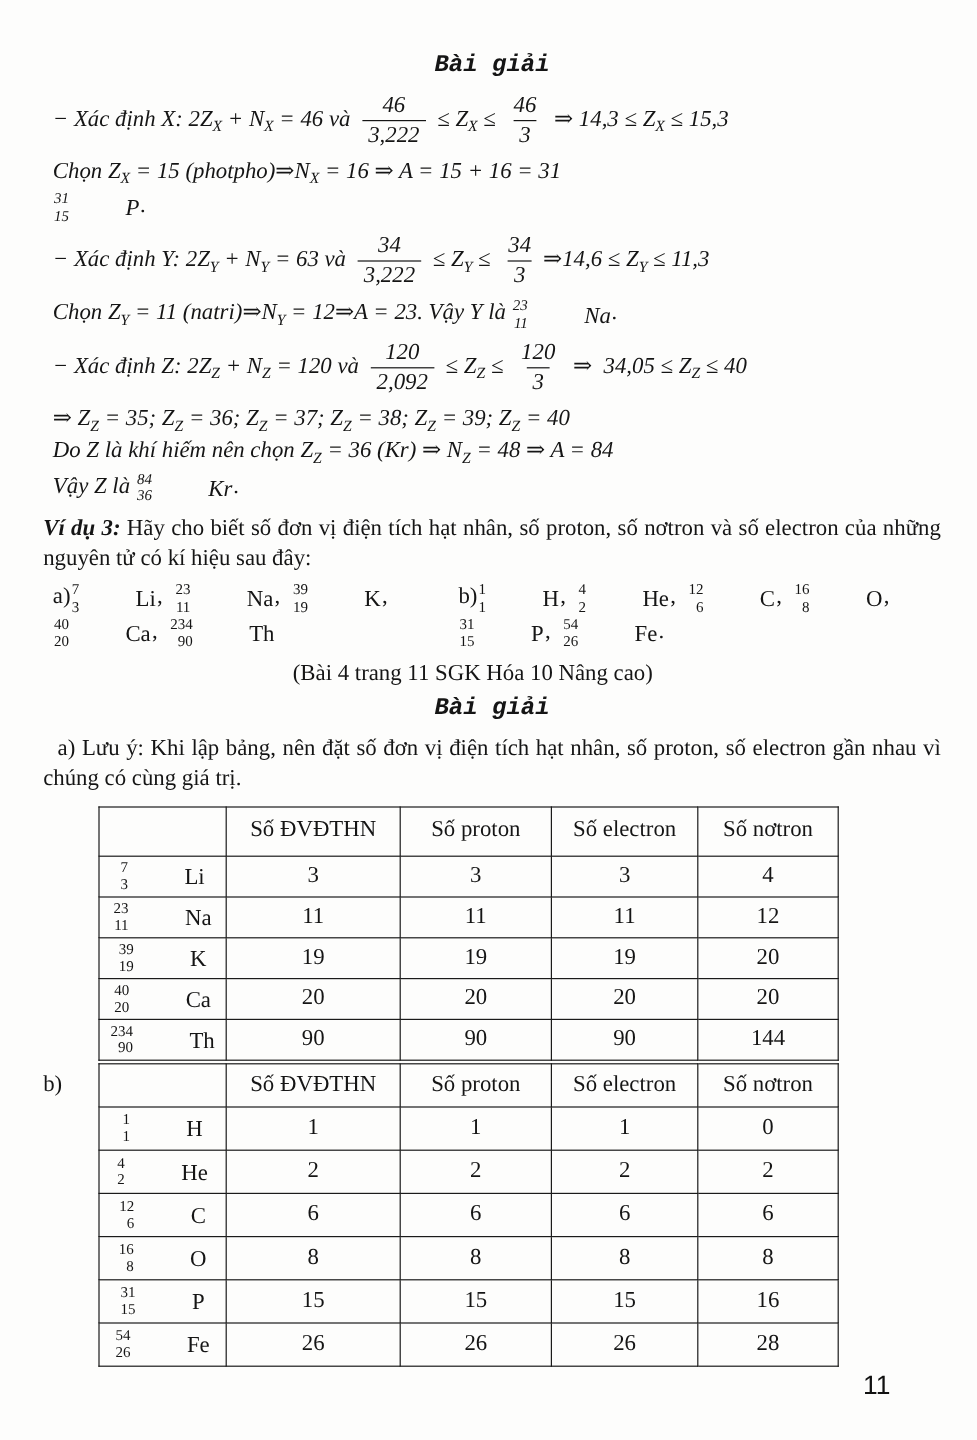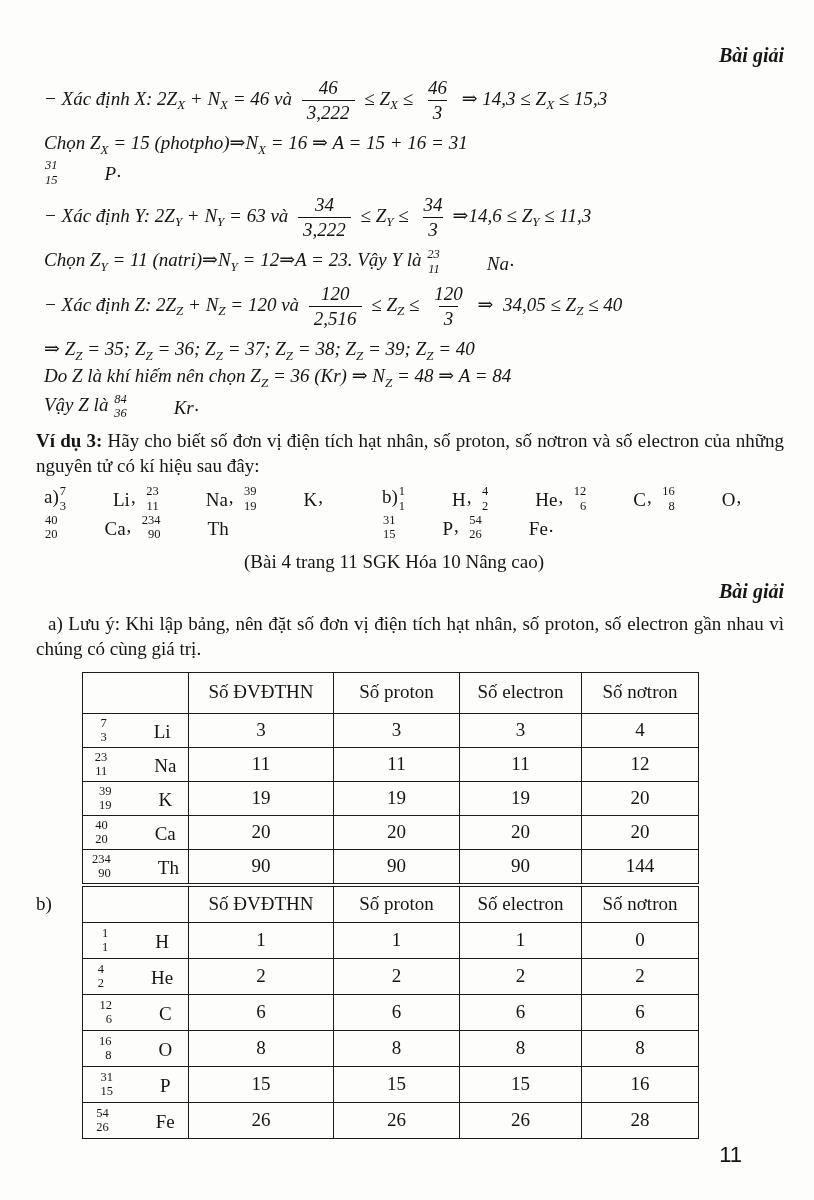--- a/index.html
+++ b/index.html
@@ -4,27 +4,27 @@
 <style>
   html,body{margin:0;padding:0;}
   body{
     width:814px;height:1200px;overflow:hidden;
     background:#fdfdfc;color:#151515;
     font-family:"Liberation Serif","DejaVu Serif",serif;
     position:relative;
   }
   .content{padding:42px 30px 0 36px;font-size:19px;line-height:1.3;}
   .center-title{
-    text-align:right;font-style:italic;font-weight:bold;
-    font-size:20px;margin:0 0 8px 0;
+    text-align:center;font-style:italic;font-weight:bold;
+    font-size:20px;margin:0 0 8px 0;font-family:Liberation Mono, monospace;
   }
   .math-line{margin:3px 0 3px 8px;white-space:nowrap;font-style:italic;}
   .math-line.tall{margin:6px 0 6px 8px;}
   .run{white-space:pre-wrap;}
-  .bi{font-weight:bold;}
+  .bi{font-weight:bold;font-style:italic;}
   .subsc{font-size:13px;vertical-align:sub;line-height:0;}
   .frac{
     display:inline-flex;flex-direction:column;align-items:center;
     vertical-align:middle;margin:0 5px;line-height:1.25;
   }
   .frac .num{padding:0 5px;}
   .frac .den{padding:0 5px;border-top:1.7px solid #151515;}
   .nuc{display:inline-flex;align-items:flex-end;vertical-align:middle;margin:0 1px;gap:46px;}
   .nuc .stack{
     display:inline-flex;flex-direction:column;align-items:flex-end;
@@ -88,21 +88,21 @@
       </span><span class="run">⇒14,6 ≤ Z</span><span class="subsc">Y</span><span class="run"> ≤ 11,3</span></div>
   <div class="math-line"><span class="run">Chọn Z</span><span class="subsc">Y</span><span class="run"> = 11 (natri)⇒N</span><span class="subsc">Y</span><span class="run"> = 12⇒A = 23. Vậy Y là </span><span class="nuc">
         <span class="stack">
           <span class="m">23</span>
           <span class="z">11</span>
         </span>
         <span class="sym">Na</span>
       </span><span class="run">.</span></div>
   <div class="math-line tall"><span class="run">− Xác định Z: 2Z</span><span class="subsc">Z</span><span class="run"> + N</span><span class="subsc">Z</span><span class="run"> = 120 và </span><span class="frac">
         <span class="num">120</span>
-        <span class="den">2,516</span>
+        <span class="den">2,092</span>
       </span><span class="run"> ≤ Z</span><span class="subsc">Z</span><span class="run"> ≤ </span><span class="frac">
         <span class="num">120</span>
         <span class="den">3</span>
       </span><span class="run"> ⇒  34,05 ≤ Z</span><span class="subsc">Z</span><span class="run"> ≤ 40</span></div>
   <div class="math-line"><span class="run">⇒ Z</span><span class="subsc">Z</span><span class="run"> = 35; Z</span><span class="subsc">Z</span><span class="run"> = 36; Z</span><span class="subsc">Z</span><span class="run"> = 37; Z</span><span class="subsc">Z</span><span class="run"> = 38; Z</span><span class="subsc">Z</span><span class="run"> = 39; Z</span><span class="subsc">Z</span><span class="run"> = 40</span></div>
   <div class="math-line"><span class="run">Do Z là khí hiếm nên chọn Z</span><span class="subsc">Z</span><span class="run"> = 36 (Kr) ⇒ N</span><span class="subsc">Z</span><span class="run"> = 48 ⇒ A = 84</span></div>
   <div class="math-line"><span class="run">Vậy Z là </span><span class="nuc">
         <span class="stack">
           <span class="m">84</span>
           <span class="z">36</span>

